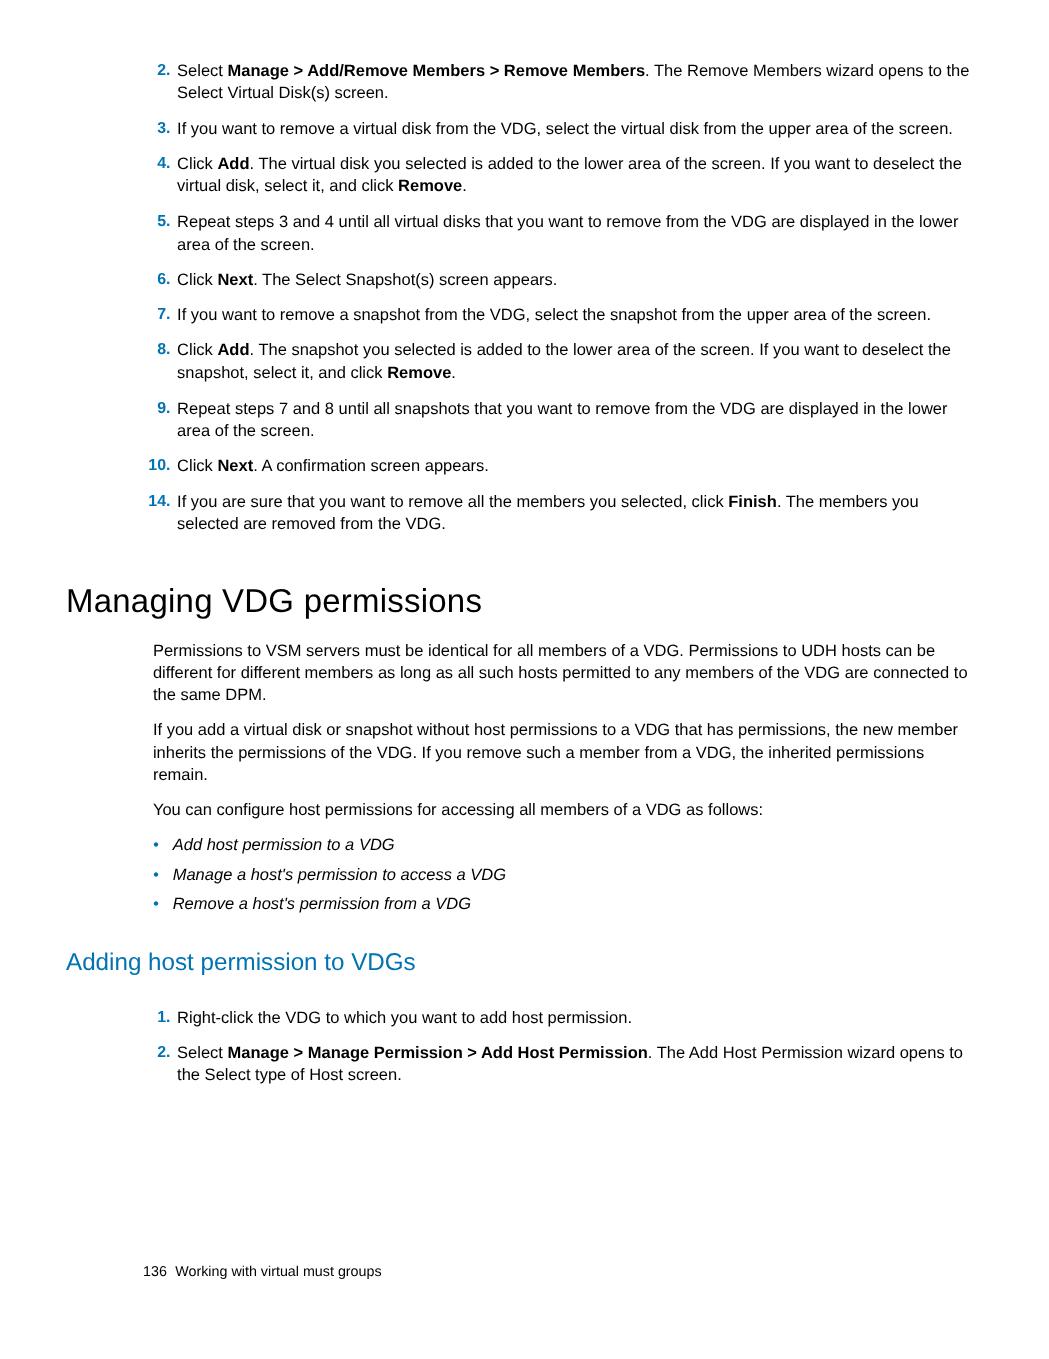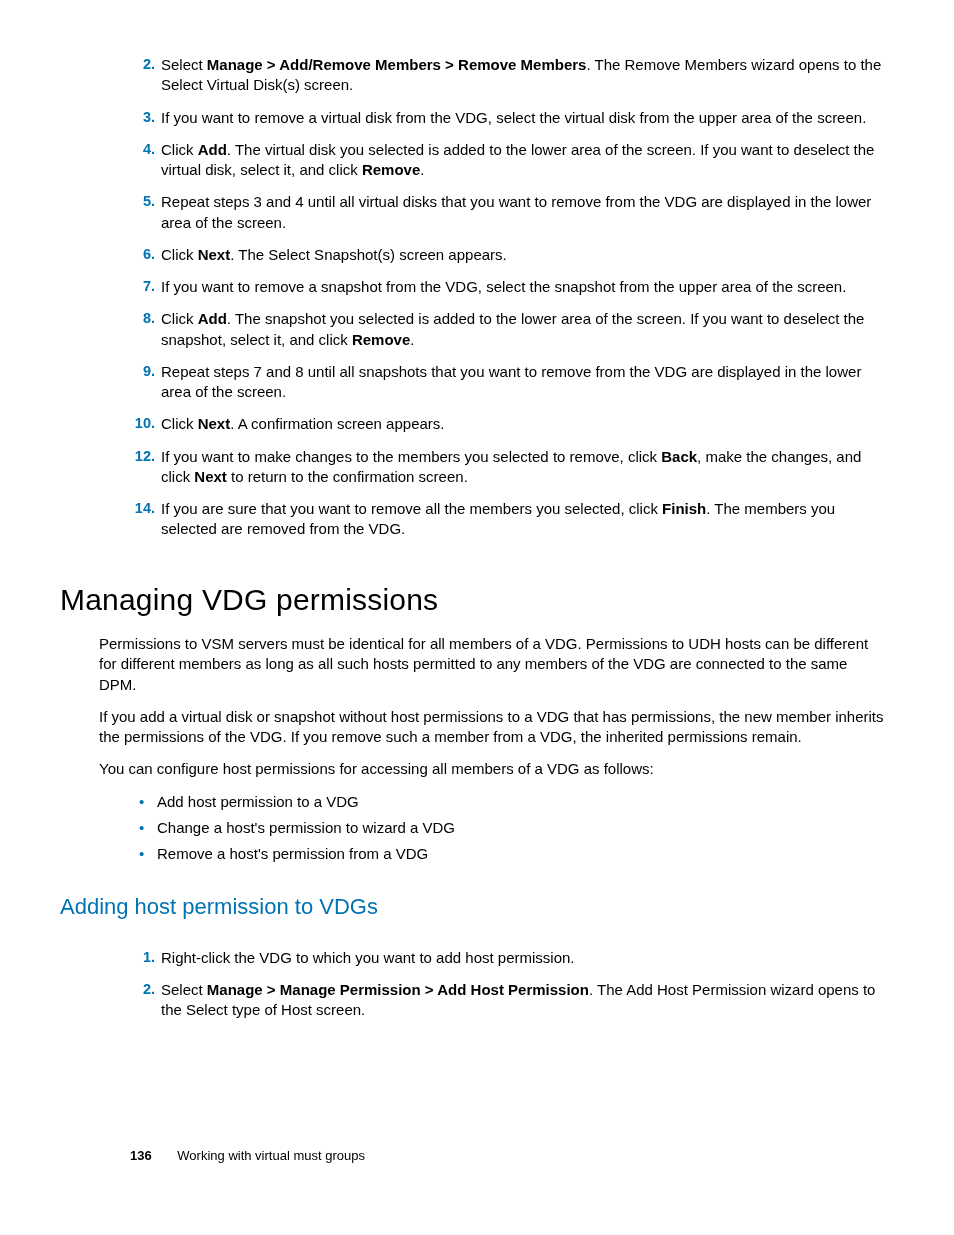--- a/index.html
+++ b/index.html
@@ -49,50 +49,51 @@
     letter-spacing: 0.2px;
   }
   h2.subsection {
     font-family: Arial, Helvetica, sans-serif;
     font-weight: normal;
     color: #0073b3;
     font-size: 22px;
     margin: 28px 0 26px 0;
   }
   .para {
-    margin-left: 39px;
+    margin-left: 79px;
     margin-right: 10px;
     margin-bottom: 12px;
   }
   ul.bullets {
     margin-left: 65px;
     margin-right: 10px;
     padding-left: 32px;
     margin-top: 4px;
     margin-bottom: 12px;
     list-style: none;
+    font-style: italic;
   }
   ul.bullets li {
     position: relative;
     margin-bottom: 6px;
   }
   ul.bullets li::before {
     content: "•";
     position: absolute;
     left: -18px;
     color: #0073b3;
     font-size: 15px;
   }
   .footer {
     position: absolute;
     bottom: 70px;
     left: 130px;
     font-size: 13px;
   }
-  .footer .pg { margin-right: 22px; font-weight: bold; }
+  .footer .pg { margin-right: 4px; }
 </style>
 </head>
 <body>
 
 <div class="page">
 
   <div class="ol-block" id="steps_a">
       <div class="step">
         <div class="step-num">2.</div>
         <div class="step-body">Select <b>Manage &gt; Add/Remove Members &gt; Remove Members</b>. The Remove Members wizard opens to the Select Virtual Disk(s) screen.</div>
@@ -123,38 +124,34 @@
       </div>
       <div class="step">
         <div class="step-num">9.</div>
         <div class="step-body">Repeat steps 7 and 8 until all snapshots that you want to remove from the VDG are displayed in the lower area of the screen.</div>
       </div>
       <div class="step">
         <div class="step-num">10.</div>
         <div class="step-body">Click <b>Next</b>. A confirmation screen appears.</div>
       </div>
       <div class="step">
-        <div class="step-num">12.</div>
-        <div class="step-body">If you want to make changes to the members you selected to remove, click <b>Back</b>, make the changes, and click <b>Next</b> to return to the confirmation screen.</div>
-      </div>
-      <div class="step">
         <div class="step-num">14.</div>
         <div class="step-body">If you are sure that you want to remove all the members you selected, click <b>Finish</b>. The members you selected are removed from the VDG.</div>
       </div>
     </div>
 
   <h1 class="section">Managing VDG permissions</h1>
 
   <div class="para">Permissions to VSM servers must be identical for all members of a VDG. Permissions to UDH hosts can be different for different members as long as all such hosts permitted to any members of the VDG are connected to the same DPM.</div>
   <div class="para">If you add a virtual disk or snapshot without host permissions to a VDG that has permissions, the new member inherits the permissions of the VDG. If you remove such a member from a VDG, the inherited permissions remain.</div>
   <div class="para">You can configure host permissions for accessing all members of a VDG as follows:</div>
 
   <ul class="bullets" id="bullets">
       <li>Add host permission to a VDG</li>
-      <li>Change a host's permission to wizard a VDG</li>
+      <li>Manage a host's permission to access a VDG</li>
       <li>Remove a host's permission from a VDG</li>
     </ul>
 
   <h2 class="subsection">Adding host permission to VDGs</h2>
 
 
   <div class="ol-block" id="steps_b">
       <div class="step">
         <div class="step-num">1.</div>
         <div class="step-body">Right-click the VDG to which you want to add host permission.</div>

